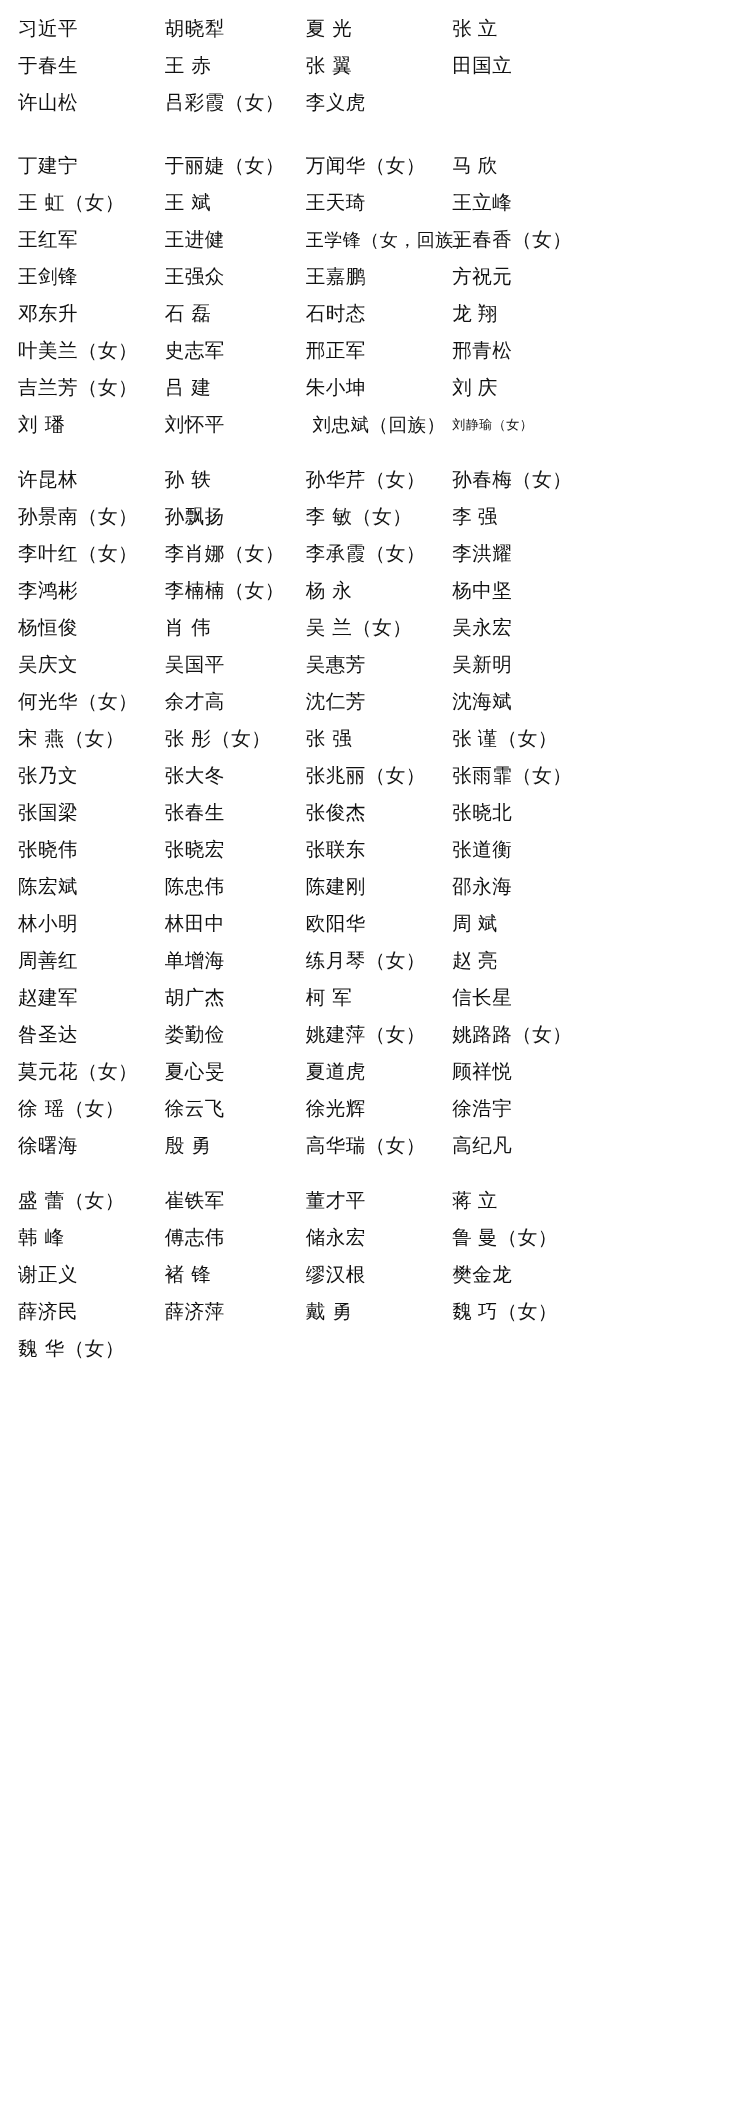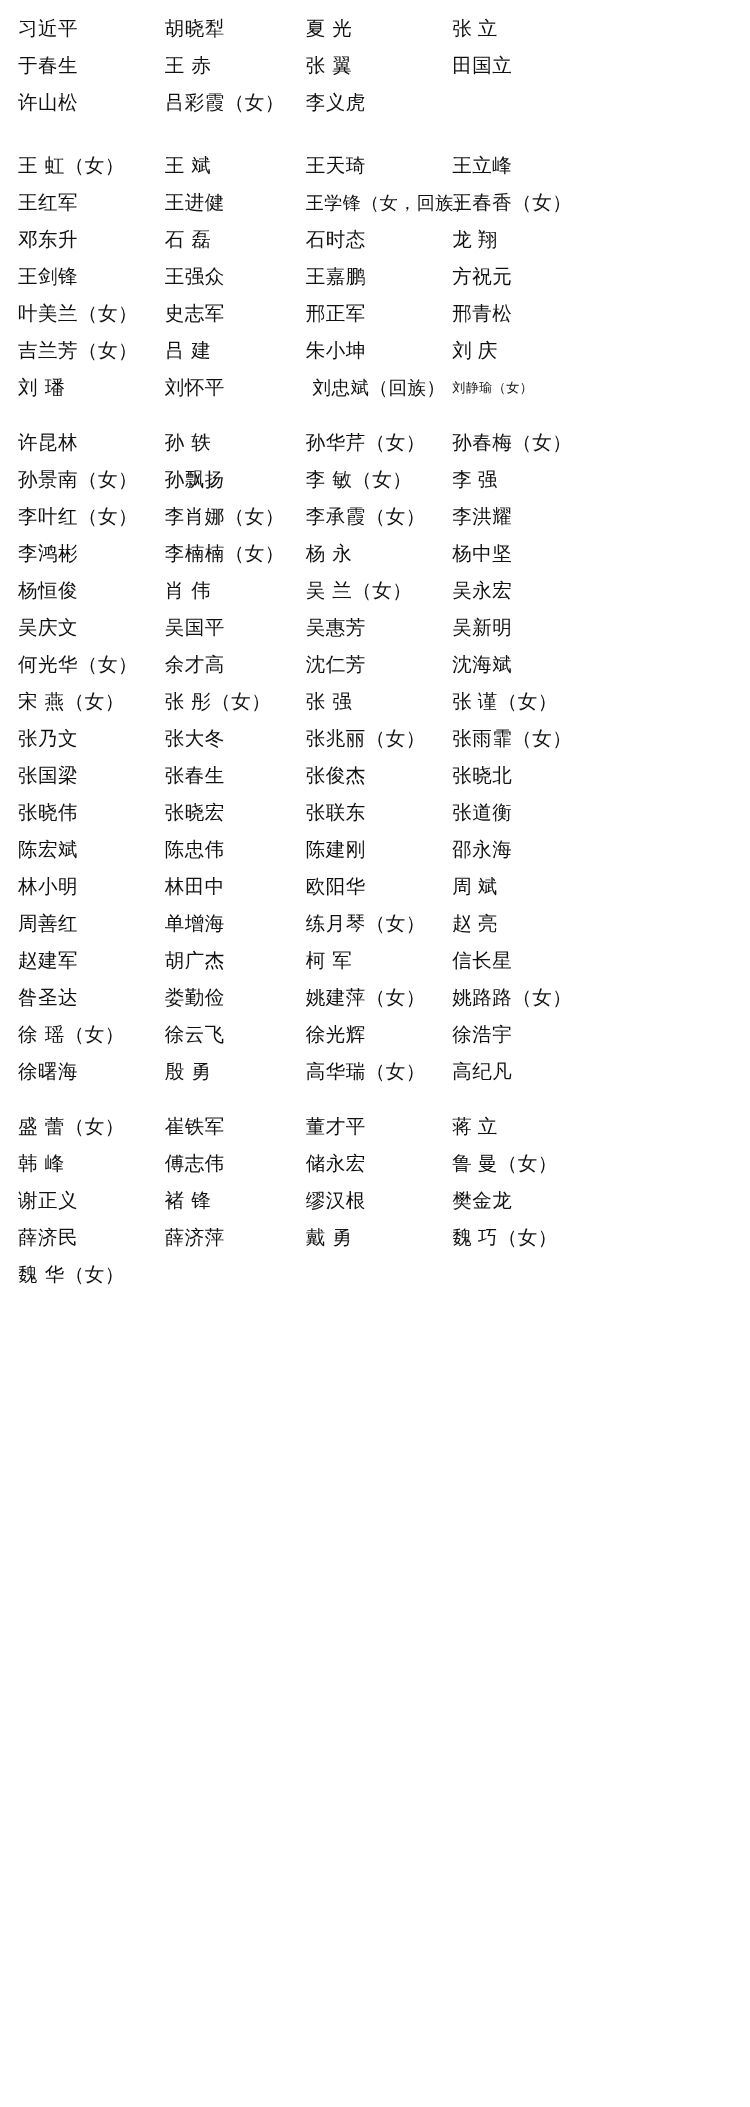--- a/index.html
+++ b/index.html
@@ -94,20 +94,34 @@
             <span class="cell-inner"></span>
           </td>
       </tr>
 
       <tr class="spacer">
           <td colspan="4"></td>
         </tr>
 
       <tr>
         <td class="col-0">
+            <span class="cell-inner">丁建宁</span>
+          </td>
+        <td class="col-1">
+            <span class="cell-inner">于丽婕（女）</span>
+          </td>
+        <td class="col-2">
+            <span class="cell-inner">万闻华（女）</span>
+          </td>
+        <td class="col-3">
+            <span class="cell-inner">马  欣</span>
+          </td>
+      </tr>
+      <tr>
+        <td class="col-0">
             <span class="cell-inner">王  虹（女）</span>
           </td>
         <td class="col-1">
             <span class="cell-inner">王  斌</span>
           </td>
         <td class="col-2">
             <span class="cell-inner">王天琦</span>
           </td>
         <td class="col-3">
             <span class="cell-inner">王立峰</span>
@@ -122,44 +136,44 @@
           </td>
         <td class="col-2">
             <span class="cell-inner" style="font-size:18px;">王学锋（女，回族）</span>
           </td>
         <td class="col-3">
             <span class="cell-inner">王春香（女）</span>
           </td>
       </tr>
       <tr>
         <td class="col-0">
+            <span class="cell-inner">王剑锋</span>
+          </td>
+        <td class="col-1">
+            <span class="cell-inner">王强众</span>
+          </td>
+        <td class="col-2">
+            <span class="cell-inner">王嘉鹏</span>
+          </td>
+        <td class="col-3">
+            <span class="cell-inner">方祝元</span>
+          </td>
+      </tr>
+      <tr>
+        <td class="col-0">
             <span class="cell-inner">邓东升</span>
           </td>
         <td class="col-1">
             <span class="cell-inner">石  磊</span>
           </td>
         <td class="col-2">
             <span class="cell-inner">石时态</span>
           </td>
         <td class="col-3">
             <span class="cell-inner">龙  翔</span>
-          </td>
-      </tr>
-      <tr>
-        <td class="col-0">
-            <span class="cell-inner">王剑锋</span>
-          </td>
-        <td class="col-1">
-            <span class="cell-inner">王强众</span>
-          </td>
-        <td class="col-2">
-            <span class="cell-inner">王嘉鹏</span>
-          </td>
-        <td class="col-3">
-            <span class="cell-inner">方祝元</span>
           </td>
       </tr>
       <tr>
         <td class="col-0">
             <span class="cell-inner">叶美兰（女）</span>
           </td>
         <td class="col-1">
             <span class="cell-inner">史志军</span>
           </td>
         <td class="col-2">
@@ -421,20 +435,34 @@
           </td>
         <td class="col-2">
             <span class="cell-inner">姚建萍（女）</span>
           </td>
         <td class="col-3">
             <span class="cell-inner">姚路路（女）</span>
           </td>
       </tr>
       <tr>
         <td class="col-0">
+            <span class="cell-inner">莫元花（女）</span>
+          </td>
+        <td class="col-1">
+            <span class="cell-inner">夏心旻</span>
+          </td>
+        <td class="col-2">
+            <span class="cell-inner">夏道虎</span>
+          </td>
+        <td class="col-3">
+            <span class="cell-inner">顾祥悦</span>
+          </td>
+      </tr>
+      <tr>
+        <td class="col-0">
             <span class="cell-inner">徐  瑶（女）</span>
           </td>
         <td class="col-1">
             <span class="cell-inner">徐云飞</span>
           </td>
         <td class="col-2">
             <span class="cell-inner">徐光辉</span>
           </td>
         <td class="col-3">
             <span class="cell-inner">徐浩宇</span>

